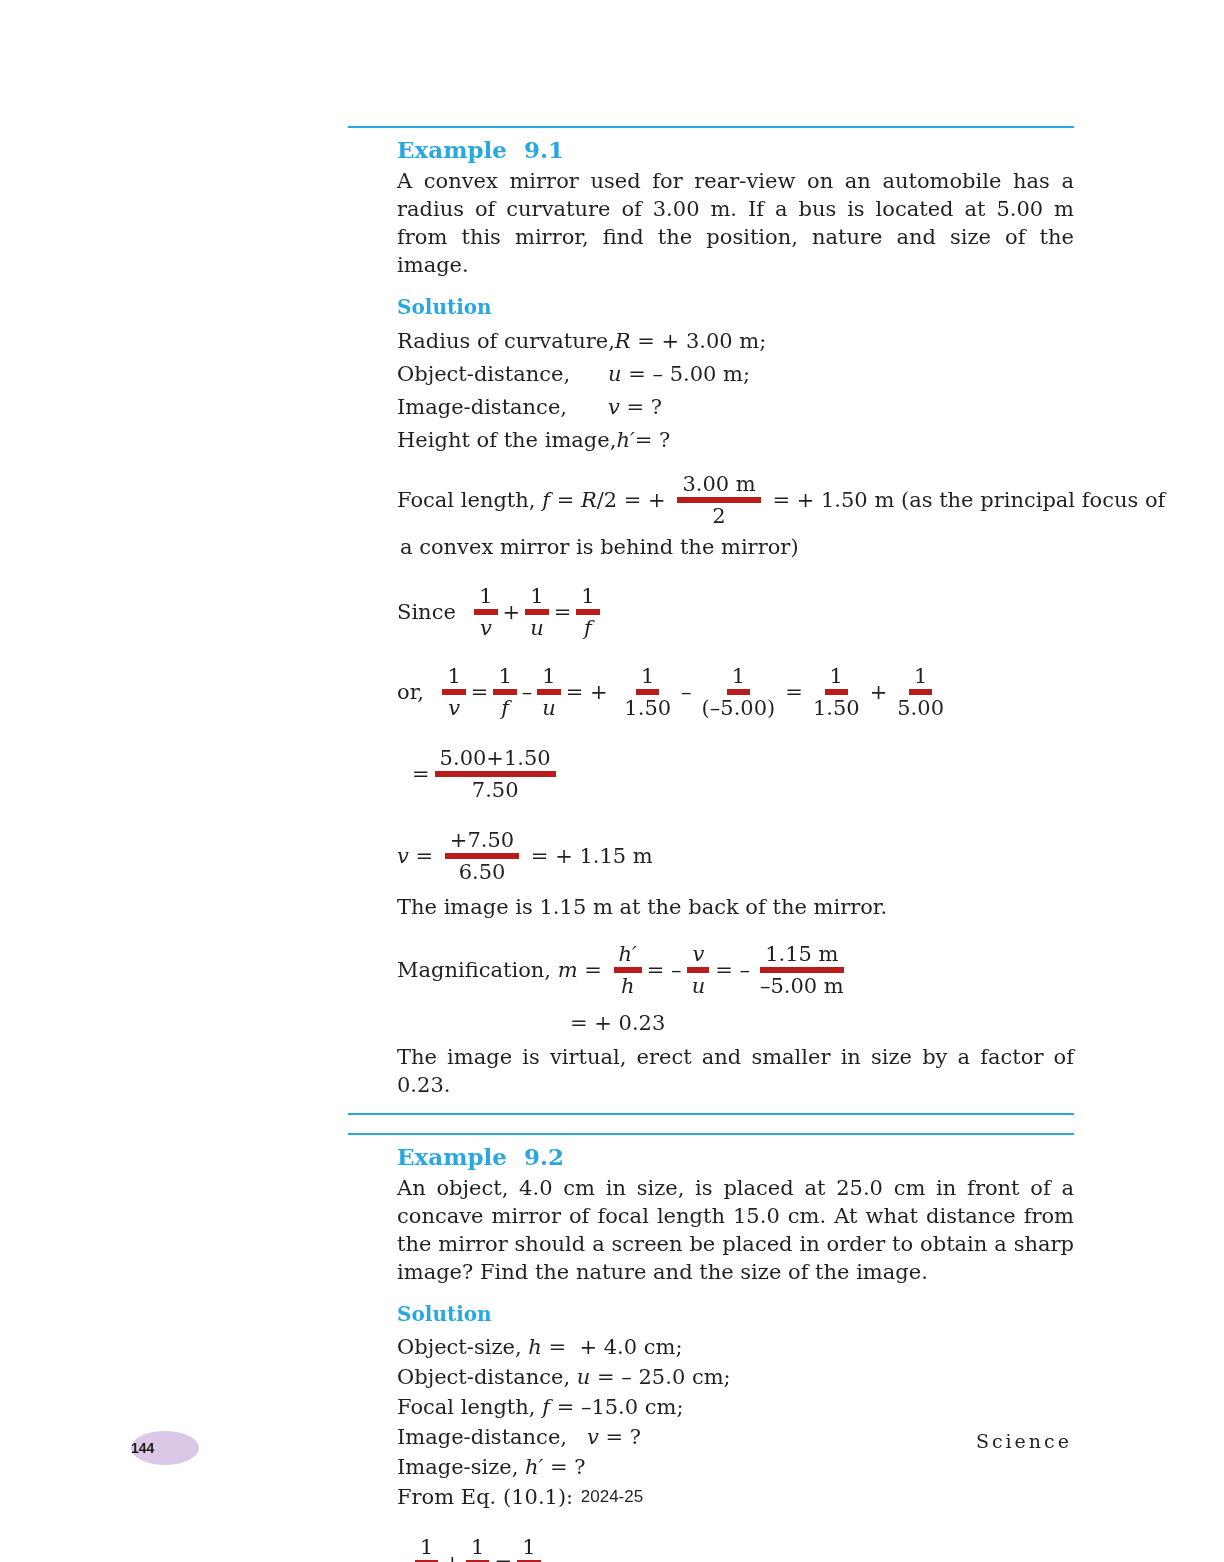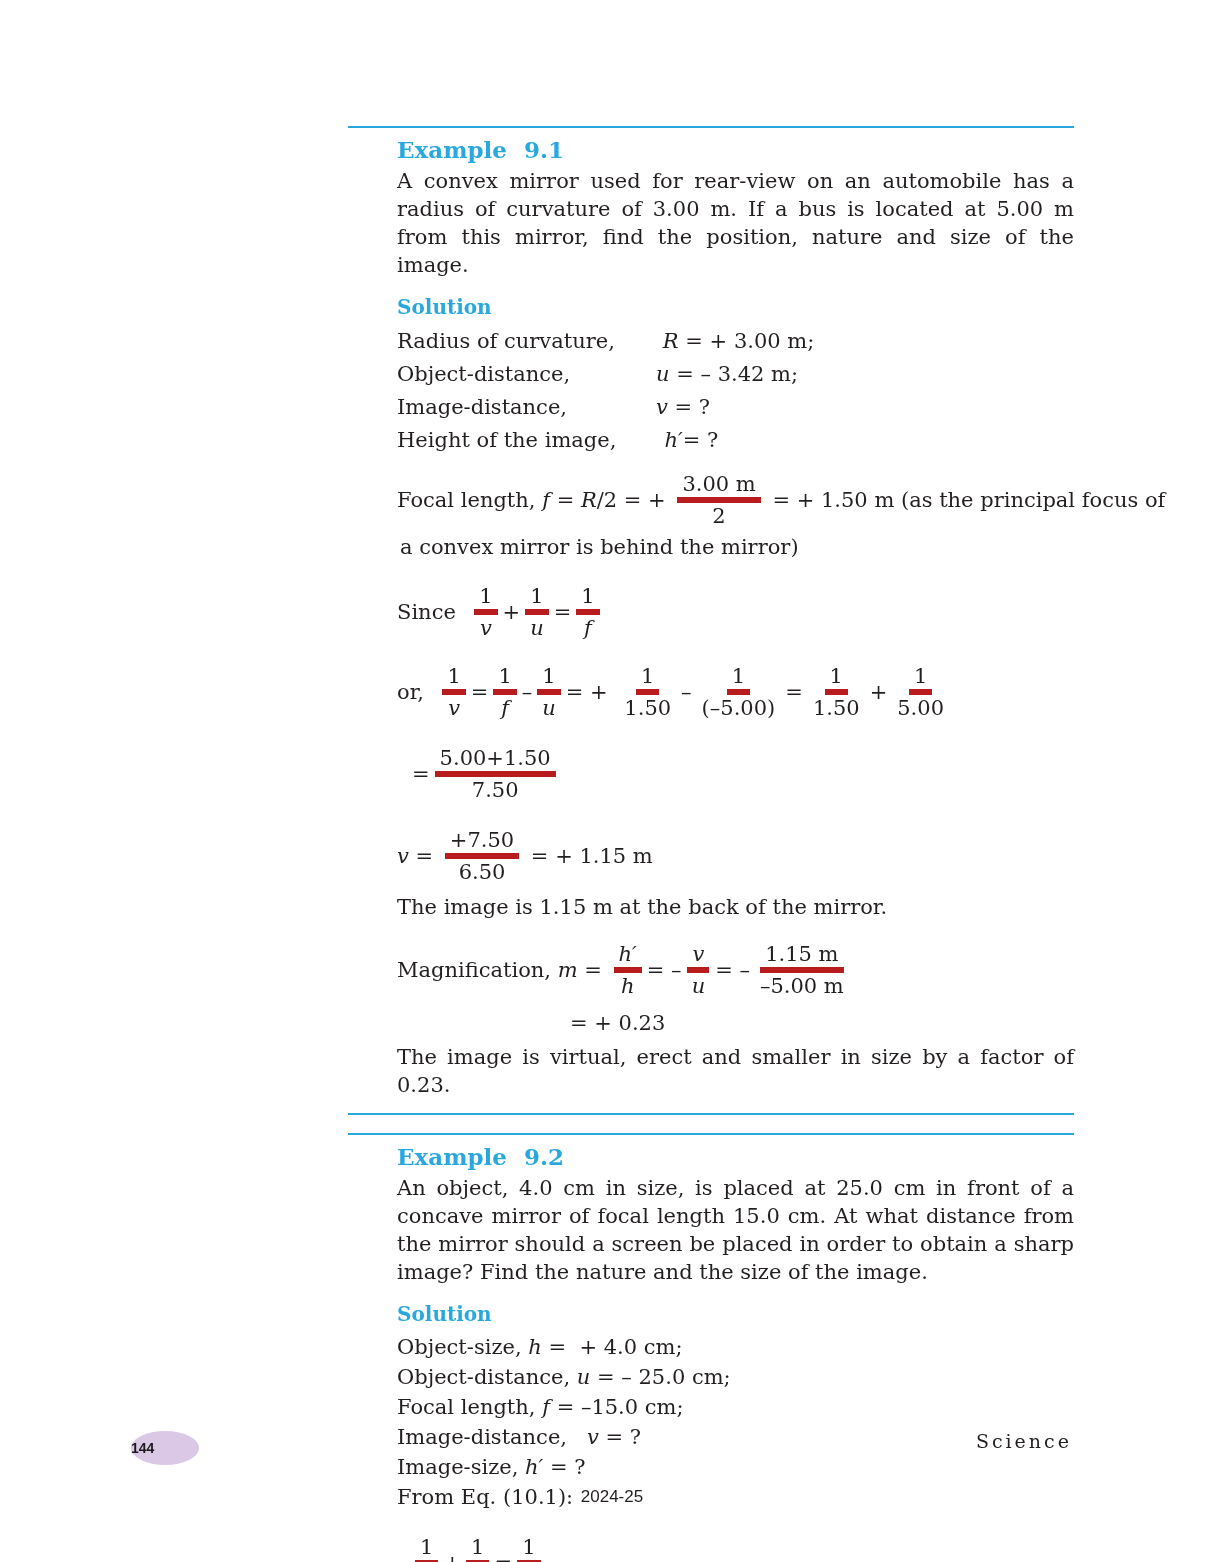--- a/index.html
+++ b/index.html
@@ -4,21 +4,21 @@
 <style>
   html,body{margin:0;padding:0;background:#ffffff;}
   #page{position:relative;width:1224px;height:1562px;background:#ffffff;overflow:hidden;
         font-family:"DejaVu Serif", serif;color:#231f20;}
   #content{position:absolute;left:348px;top:126px;width:726px;}
   .rule{border:none;border-top:2.5px solid #29a8df;margin:0;height:0;}
   .inner{padding-left:49px;padding-right:0;}
   .ex-title{color:#29a8df;font-weight:bold;font-size:23px;word-spacing:9px;margin:8px 0 4px 0;}
   .para{font-size:21px;line-height:28px;text-align:justify;margin:0 0 2px 0;}
   .sol-title{color:#29a8df;font-weight:bold;font-size:20px;margin:16px 0 6px 0;}
-  .given-row{font-size:21px;line-height:33px;white-space:pre;display:flex;gap:48px;}
+  .given-row{font-size:21px;line-height:33px;white-space:pre;display:flex;}
   .glabel{display:inline-block;min-width:211px;}
   .given2-row{font-size:21px;line-height:30px;white-space:pre;}
   .var{font-style:italic;}
   .eqrow{display:flex;align-items:center;white-space:pre;font-size:21px;}
   .frac{display:inline-flex;flex-direction:column;align-items:center;margin:0 5px;line-height:26px;}
   .frac .num{display:block;border-bottom:6px solid #b91c1c;padding:0 5px;text-align:center;}
   .frac .den{display:block;padding:0 5px;text-align:center;}
   .footer-badge{position:absolute;left:131px;top:1431px;width:68px;height:34px;border-radius:50%;
         background:#dbc7e6;display:flex;align-items:center;
         font-family:"Liberation Sans", sans-serif;font-weight:bold;font-size:14px;color:#1a1a1a;}
@@ -36,21 +36,21 @@
     <div class="inner">
       <div class="ex-title">Example 9.1</div>
       <div class="para">A convex mirror used for rear-view on an automobile has a radius of curvature of 3.00 m. If a bus is located at 5.00 m from this mirror, find the position, nature and size of the image.</div>
 
       <div class="sol-title">Solution</div>
 
       <div class="given-row">
         <span class="glabel">Radius of curvature,</span><span><span class="var">R</span><span> = + 3.00 m;</span></span>
       </div>
       <div class="given-row">
-        <span class="glabel">Object-distance,</span><span><span class="var">u</span><span> = – 3.42 m;</span></span>
+        <span class="glabel">Object-distance,</span><span><span class="var">u</span><span> = – 5.00 m;</span></span>
       </div>
       <div class="given-row">
         <span class="glabel">Image-distance,</span><span><span class="var">v</span><span> = ?</span></span>
       </div>
       <div class="given-row">
         <span class="glabel">Height of the image,</span><span><span class="var">h′</span><span>= ?</span></span>
       </div>
 
       <div class="eqrow" style="margin-top:14px;">
         <span>Focal length, </span><span class="var">f</span><span> = </span><span class="var">R</span><span>/2 = + </span><span class="frac"><span class="num">3.00 m</span><span class="den">2</span></span><span> = + 1.50 m (as the principal focus of</span>

